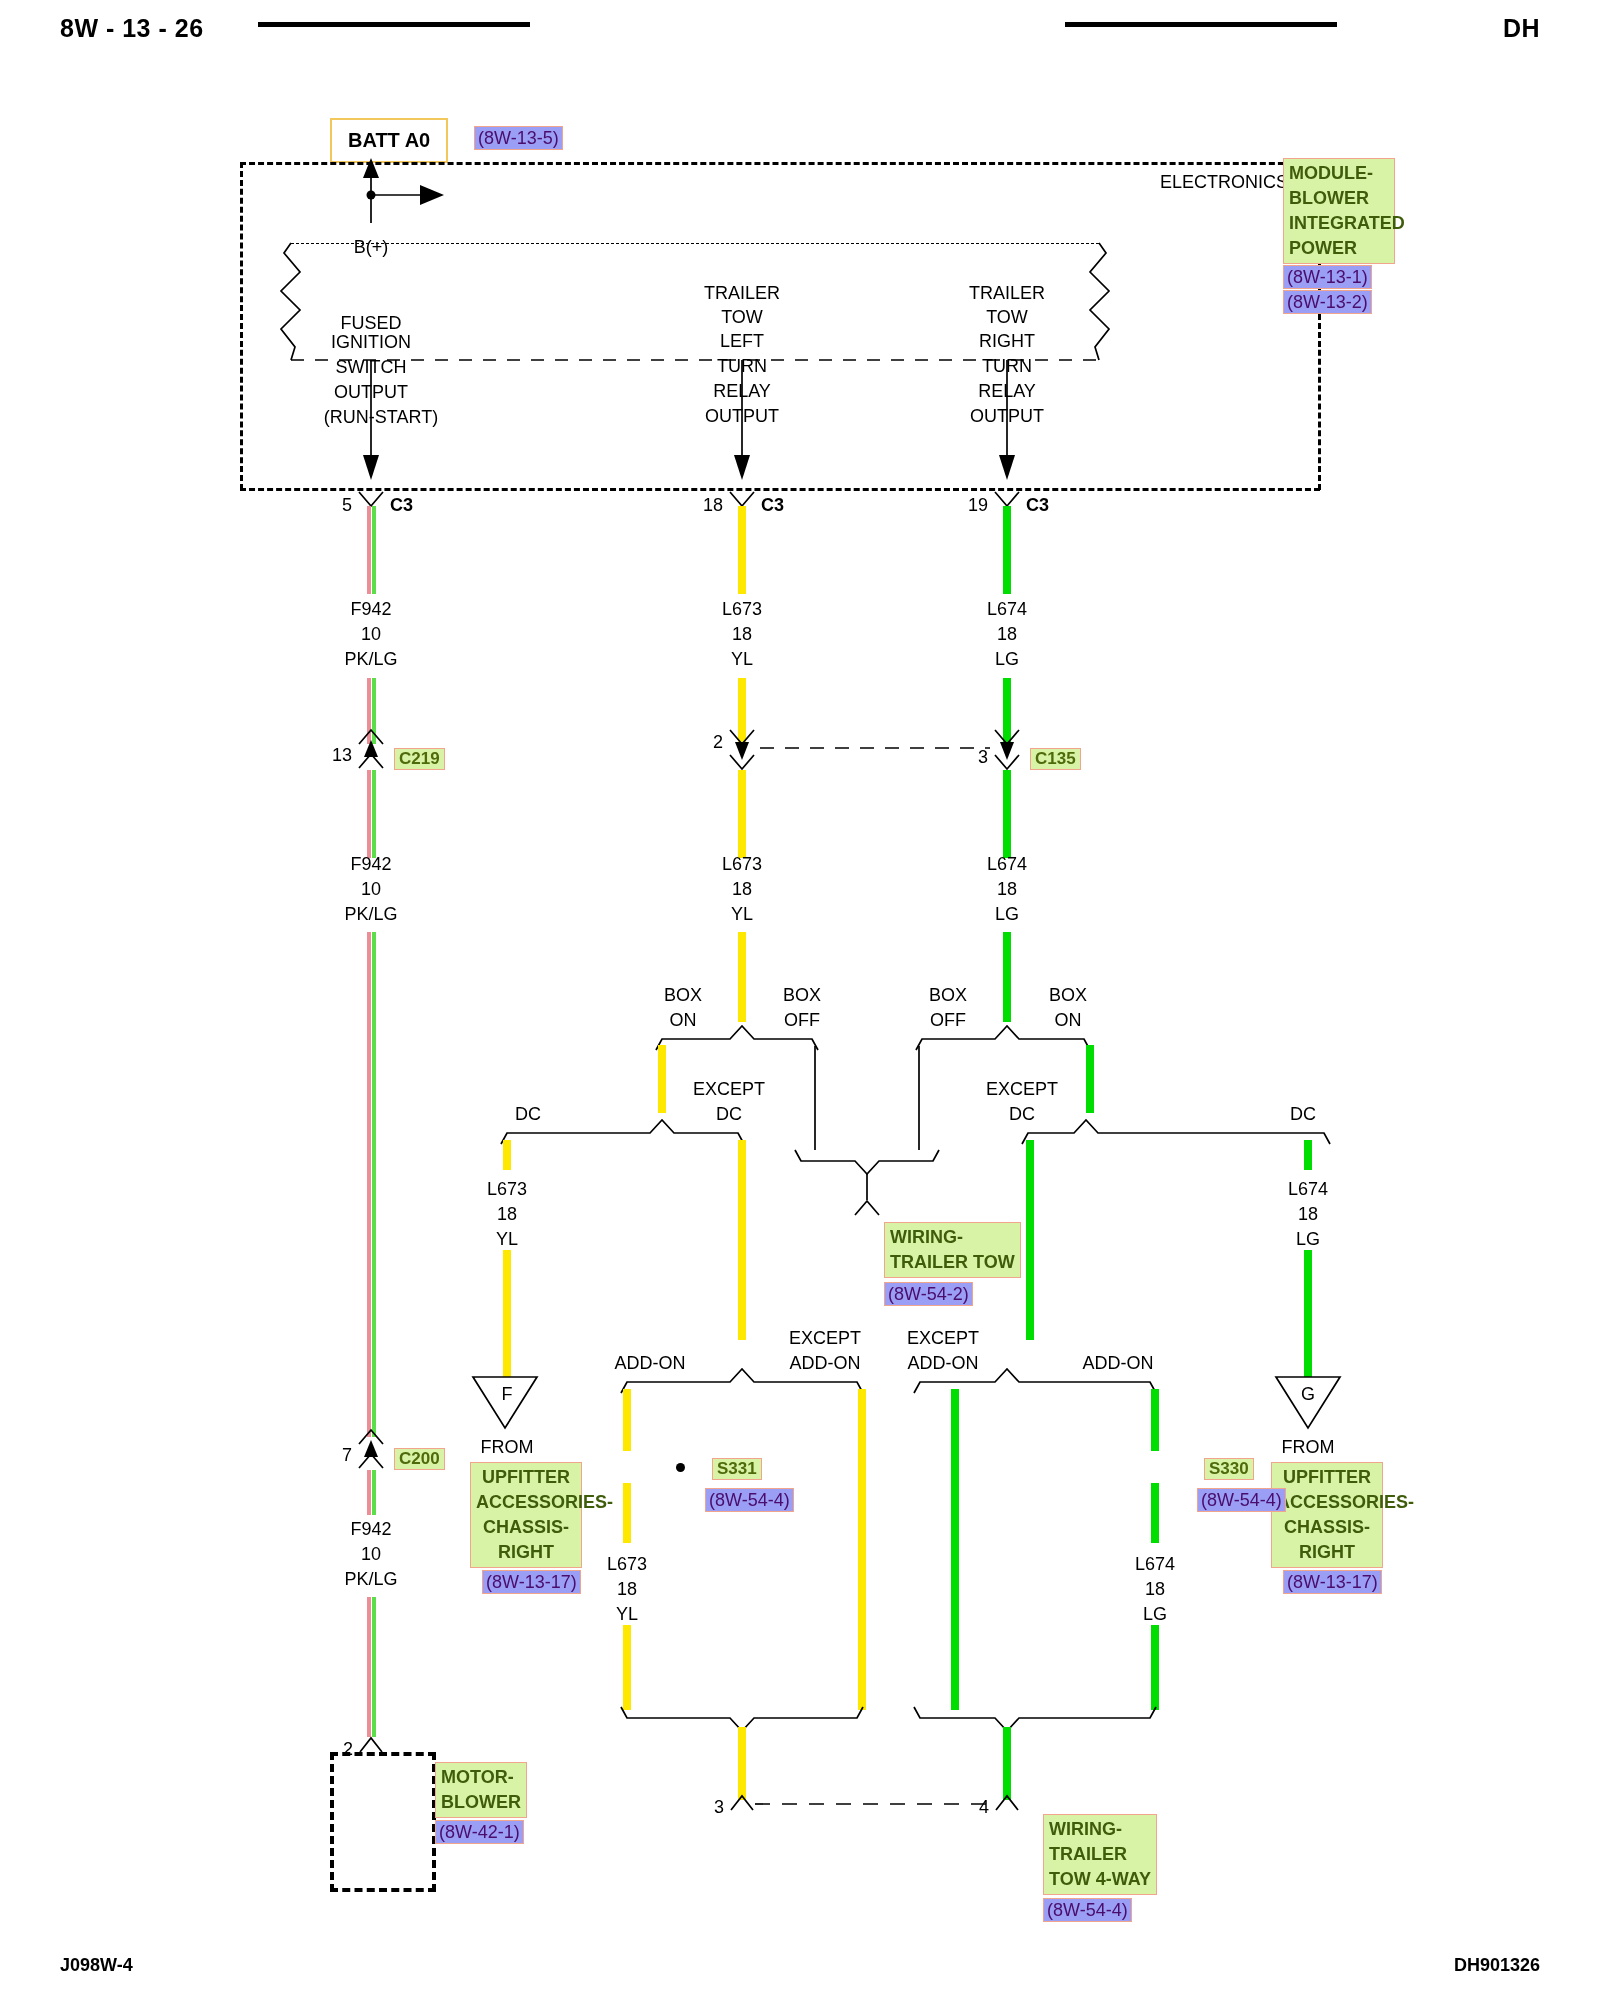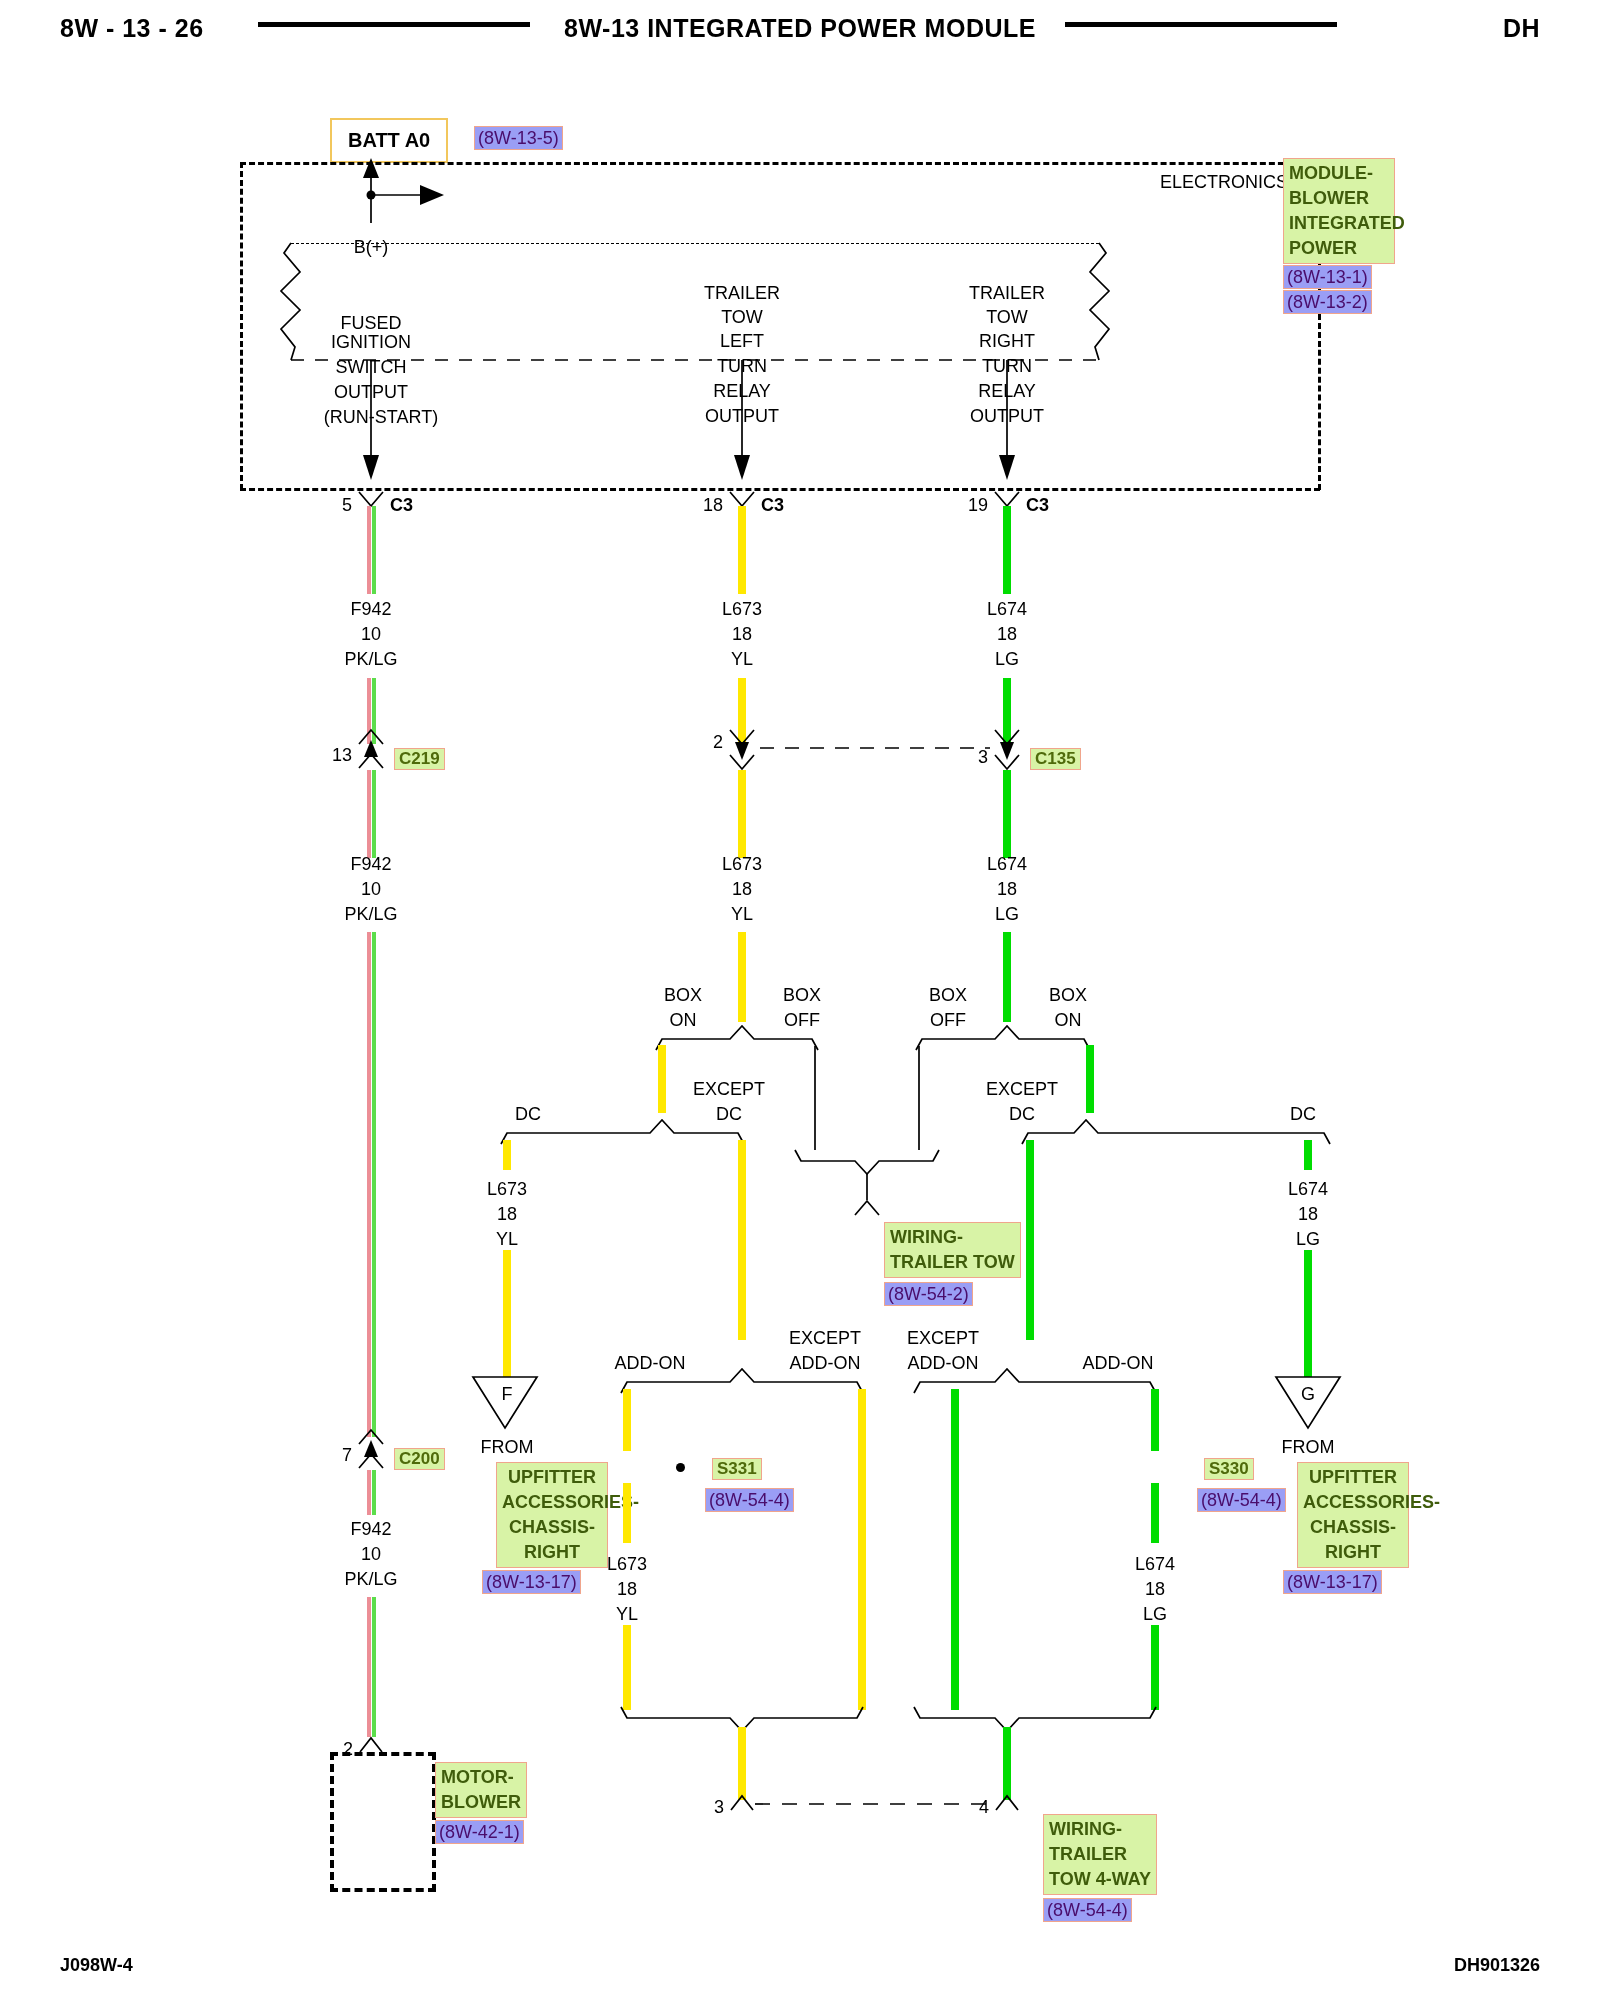--- a/index.html
+++ b/index.html
@@ -12,21 +12,21 @@
   .hdr-rule{height:5px;background:#000;}
   
   .t{font-size:18px;white-space:nowrap;line-height:1;}
   .t.c{transform:translateX(-50%);text-align:center;}
   .t.r{transform:translateX(-100%);text-align:right;}
   .bold{font-weight:bold;}
   
   .greenbox{background:#d8f3a6;border:1.6px solid #f0a58c;color:#3f5c0b;
             font-weight:bold;font-size:18px;line-height:25px;padding:2px 5px;
             white-space:nowrap;}
-  .greenbox.ctr{text-align:center;margin-left:26px;}
+  .greenbox.ctr{text-align:center;}
   .refbox{background:#9a9ef5;border:1.4px solid #f0a58c;color:#4a0d6b;
           font-size:18px;line-height:22px;padding:0 3px;white-space:nowrap;}
   .conbox{background:#d8f3a6;border:1.5px solid #f0a58c;color:#4f6a0b;
           font-weight:bold;font-size:17px;line-height:20px;padding:0 4px;
           white-space:nowrap;}
   .battbox{border:2.5px solid #f2c75c;background:#fff;font-weight:bold;
            font-size:20px;padding:9px 16px;white-space:nowrap;}
   
   .w{position:absolute;}
   .wy{background:#ffe800;}          
@@ -42,21 +42,20 @@
   .dot{position:absolute;width:8px;height:8px;border-radius:50%;background:#000;}
   
   .ftr{font-size:18px;font-weight:bold;white-space:nowrap;}
 </style>
 </head>
 <body>
 
 <div class="abs" id="hdr">
   <div class="abs hdr-txt" style="left:60px;top:14px;">8W - 13 - 26</div>
   <div class="abs hdr-rule" style="left:258px;top:22px;width:272px;"></div>
-  <div class="abs hdr-txt" style="left:800px;top:14px;transform:translateX(-50%);">8W-13 INTEGRATED POWER MODULE</div>
   <div class="abs hdr-rule" style="left:1065px;top:22px;width:272px;"></div>
   <div class="abs hdr-txt" style="left:1540px;top:14px;transform:translateX(-100%);">DH</div>
 </div>
 
 <div class="abs battbox" style="left:330px;top:118px;">BATT A0</div>
 <div class="abs refbox" style="left:474px;top:126px;">(8W-13-5)</div>
 
 <div class="abs dashH" style="left:240px;top:162px;width:1080px;"></div>
 <div class="abs dashH" style="left:240px;top:488px;width:1080px;"></div>
 <div class="abs dashV" style="left:240px;top:162px;height:328px;"></div>

